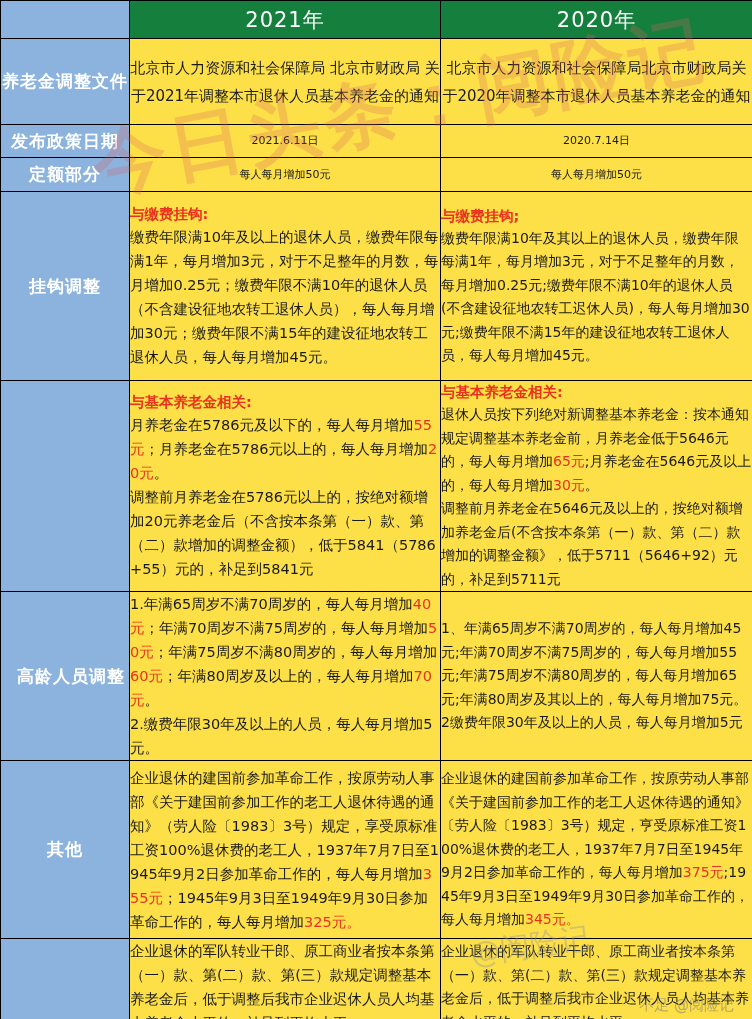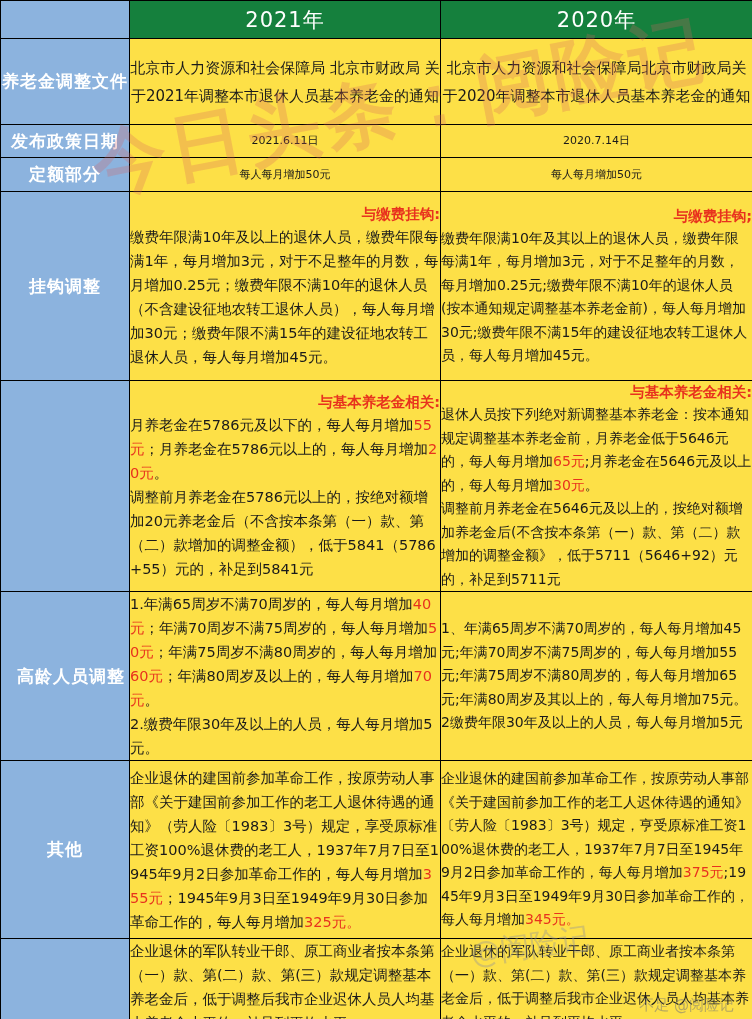--- a/index.html
+++ b/index.html
@@ -124,21 +124,20 @@
     vertical-align: middle;
     height: 32px;
   }
 
   .sub-head {
     color: #e8321e;
     font-weight: bold;
     display: block;
     font-size: 14.5px;
     line-height: 22px;
-    text-align: right;
   }
   .p {
     display: block;
   }
   .hl { color: #e8321e; }
 
   
   td.body.rt {
     font-size: 14px;
     line-height: 23.5px;
@@ -186,21 +185,21 @@
       </tr>
 
       <tr>
         <td class="label" style="height:188px;">挂钩调整</td>
         <td class="body">
           <span class="sub-head">与缴费挂钩:</span>
           <span class="p">缴费年限满10年及以上的退休人员，缴费年限每满1年，每月增加3元，对于不足整年的月数，每月增加0.25元；缴费年限不满10年的退休人员（不含建设征地农转工退休人员），每人每月增加30元；缴费年限不满15年的建设征地农转工退休人员，每人每月增加45元。</span>
         </td>
         <td class="body rt">
           <span class="sub-head">与缴费挂钩;</span>
-          <span class="p">缴费年限满10年及其以上的退休人员，缴费年限每满1年，每月增加3元，对于不足整年的月数，每月增加0.25元;缴费年限不满10年的退休人员(按本通知规定调整基本养老金前)，每人每月增加30元;缴费年限不满15年的建设征地农转工退休人员，每人每月增加45元。</span>
+          <span class="p">缴费年限满10年及其以上的退休人员，缴费年限每满1年，每月增加3元，对于不足整年的月数，每月增加0.25元;缴费年限不满10年的退休人员(不含建设征地农转工迟休人员)，每人每月增加30元;缴费年限不满15年的建设征地农转工退休人员，每人每月增加45元。</span>
         </td>
       </tr>
 
       <tr>
         <td class="label blank" style="height:200px;"></td>
         <td class="body">
           <span class="sub-head">与基本养老金相关:</span>
           <span class="p"><span>月养老金在5786元及以下的，每人每月增加</span><span class="hl">55元</span><span>；月养老金在5786元以上的，每人每月增加</span><span class="hl">20元</span><span>。</span></span>
           <span class="p">调整前月养老金在5786元以上的，按绝对额增加20元养老金后（不含按本条第（一）款、第（二）款增加的调整金额），低于5841（5786+55）元的，补足到5841元</span>
         </td>

